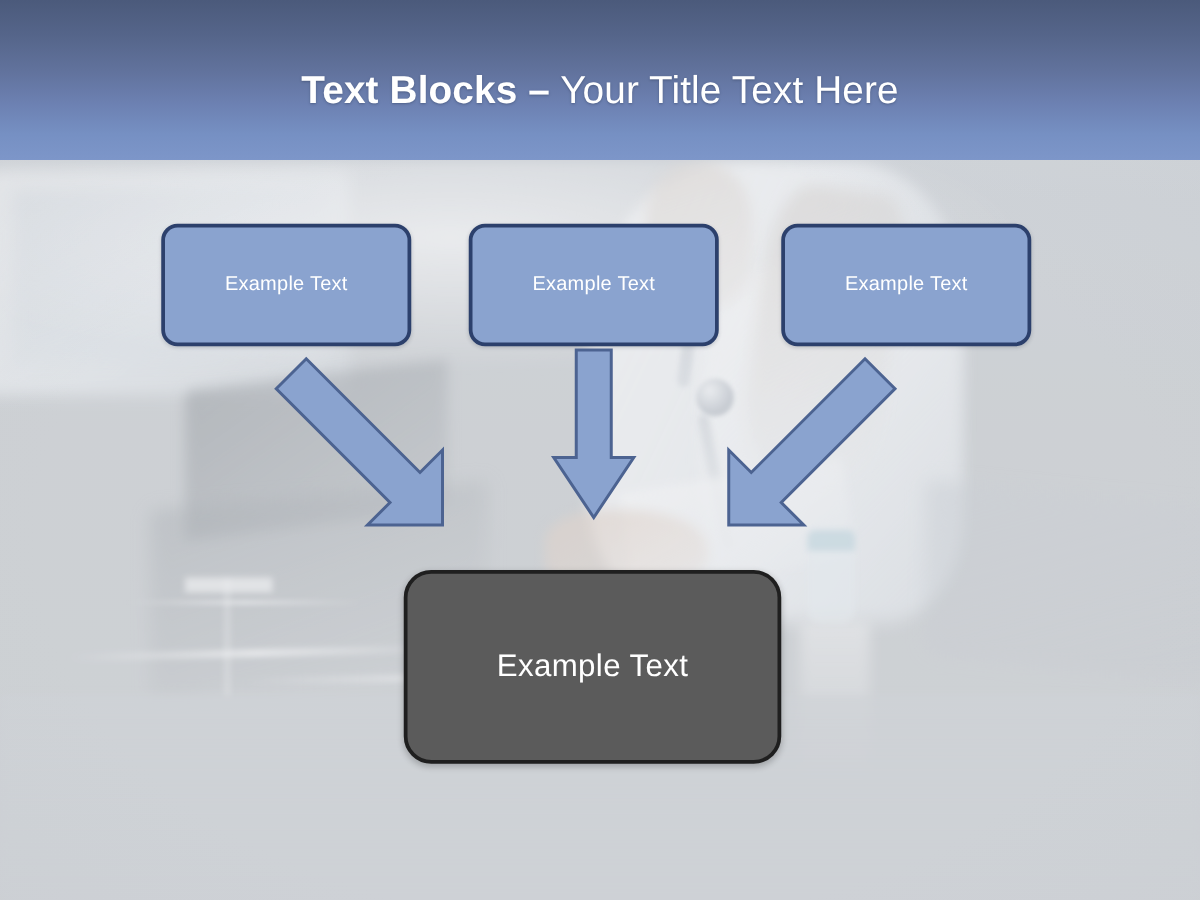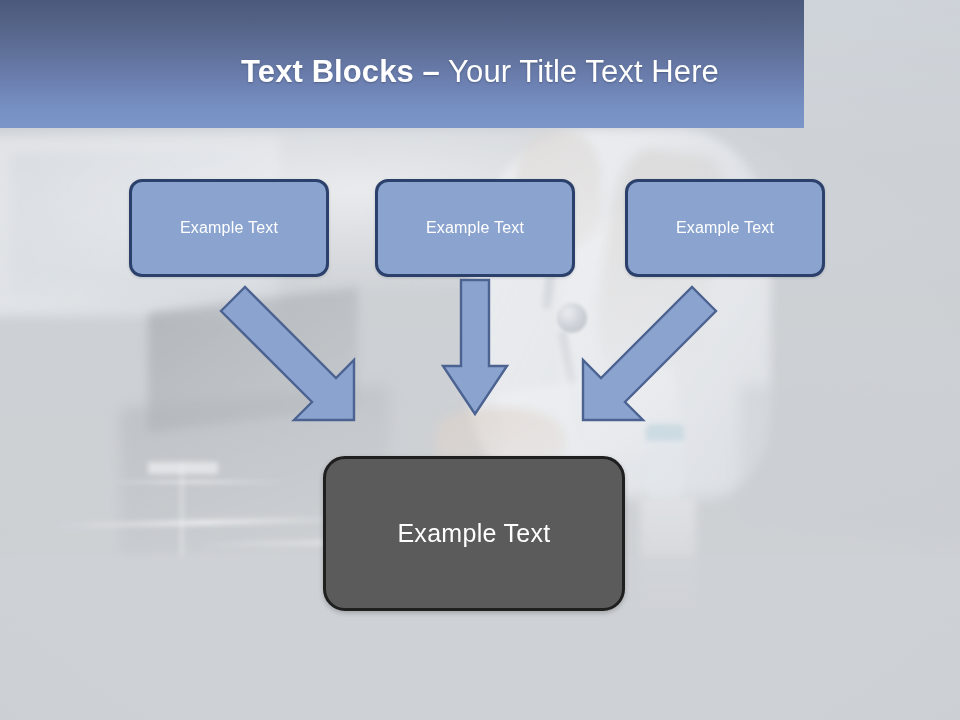--- a/index.html
+++ b/index.html
@@ -273,21 +273,21 @@
     position: absolute;
     inset: 0;
     background: radial-gradient(ellipse 820px 560px at 480px 430px, rgba(255,255,255,0) 55%, rgba(198,202,206,0.35) 100%);
   }
 
   
   .header {
     position: absolute;
     left: 0;
     top: 0;
-    width: 804px;
+    width: 960px;
     height: 128px;
     background: linear-gradient(to bottom,
       #4b5a7b 0%,
       #55658a 22%,
       #61729c 44%,
       #6c80b1 64%,
       #7690c3 84%,
       #7d96c9 100%);
   }
   .header-title {

